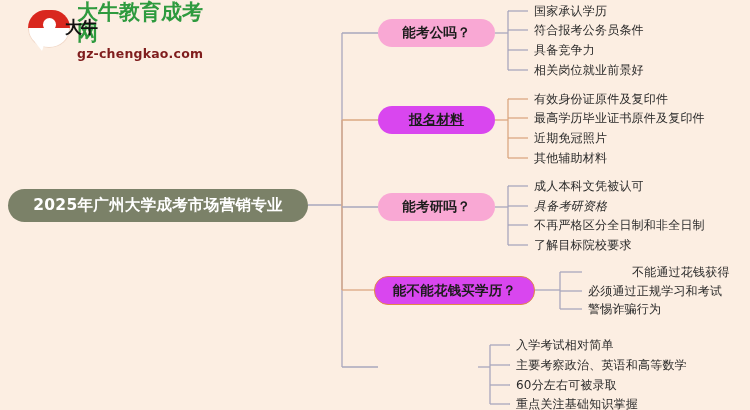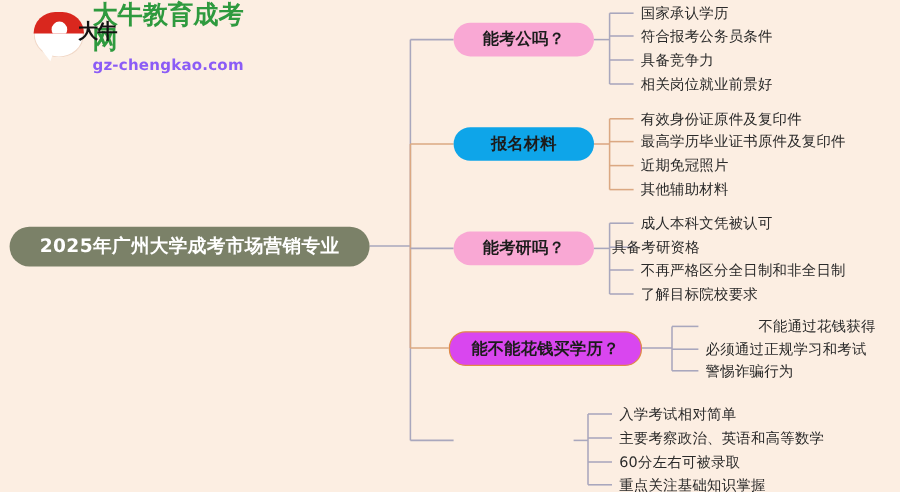--- a/index.html
+++ b/index.html
@@ -98,21 +98,21 @@
   .logo-title {
     font-size: 21px;
     font-weight: bold;
     color: #2e9a3e;
     letter-spacing: 0px;
     font-family: "DejaVu Sans", "Liberation Sans", sans-serif;
   }
   .logo-url {
     font-size: 12.5px;
     font-weight: bold;
-    color: #8b5cf6;
+    color: #7f1d1d;
     margin-top: 4px;
     letter-spacing: 0.2px;
     font-family: "DejaVu Sans", "Liberation Sans", sans-serif;
   }
 
   
   #wires {
     position: absolute;
     left: 0; top: 0;
     width: 750px;
@@ -146,21 +146,22 @@
     height: 28px;
     border-radius: 14px;
     font-size: 13.5px;
     color: #1c1c1c;
     letter-spacing: 0.2px;
   }
   .branch-purple {
     background: #f9a8d4;
   }
   .branch-tan {
-    background: #0ea5e9;
+    background: #d946ef;
+    text-decoration: underline;
   }
   .branch-outline {
     background: #d946ef;
     border: 1.6px solid #e08a48;
   }
 
   .leaf {
     position: absolute;
     font-family: "DejaVu Sans", "Liberation Sans", sans-serif;
     font-size: 12px;
@@ -248,21 +249,21 @@
   <div class="leaf" style="left:534px; top:63px;">相关岗位就业前景好</div>
 
   <div class="node branch-node branch-tan" style="left:378px; top:106px; width:117px;">报名材料</div>
   <div class="leaf" style="left:534px; top:92px;">有效身份证原件及复印件</div>
   <div class="leaf" style="left:534px; top:111px;">最高学历毕业证书原件及复印件</div>
   <div class="leaf" style="left:534px; top:131px;">近期免冠照片</div>
   <div class="leaf" style="left:534px; top:151px;">其他辅助材料</div>
 
   <div class="node branch-node branch-purple" style="left:378px; top:193px; width:117px;">能考研吗？</div>
   <div class="leaf" style="left:534px; top:179px;">成人本科文凭被认可</div>
-  <div class="leaf" style="left:510px; top:199px;">具备考研资格</div>
+  <div class="leaf" style="left:534px; top:199px;font-style:italic;">具备考研资格</div>
   <div class="leaf" style="left:534px; top:218px;">不再严格区分全日制和非全日制</div>
   <div class="leaf" style="left:534px; top:238px;">了解目标院校要求</div>
 
   <div class="node branch-node branch-outline" style="left:374px; top:276px; width:161px; height:29px;">能不能花钱买学历？</div>
   <div class="leaf" style="left:588px; top:265px;margin-left:44px;">不能通过花钱获得</div>
   <div class="leaf" style="left:588px; top:284px;">必须通过正规学习和考试</div>
   <div class="leaf" style="left:588px; top:302px;">警惕诈骗行为</div>
 
   <div class="leaf" style="left:516px; top:338px;">入学考试相对简单</div>
   <div class="leaf" style="left:516px; top:358px;">主要考察政治、英语和高等数学</div>

